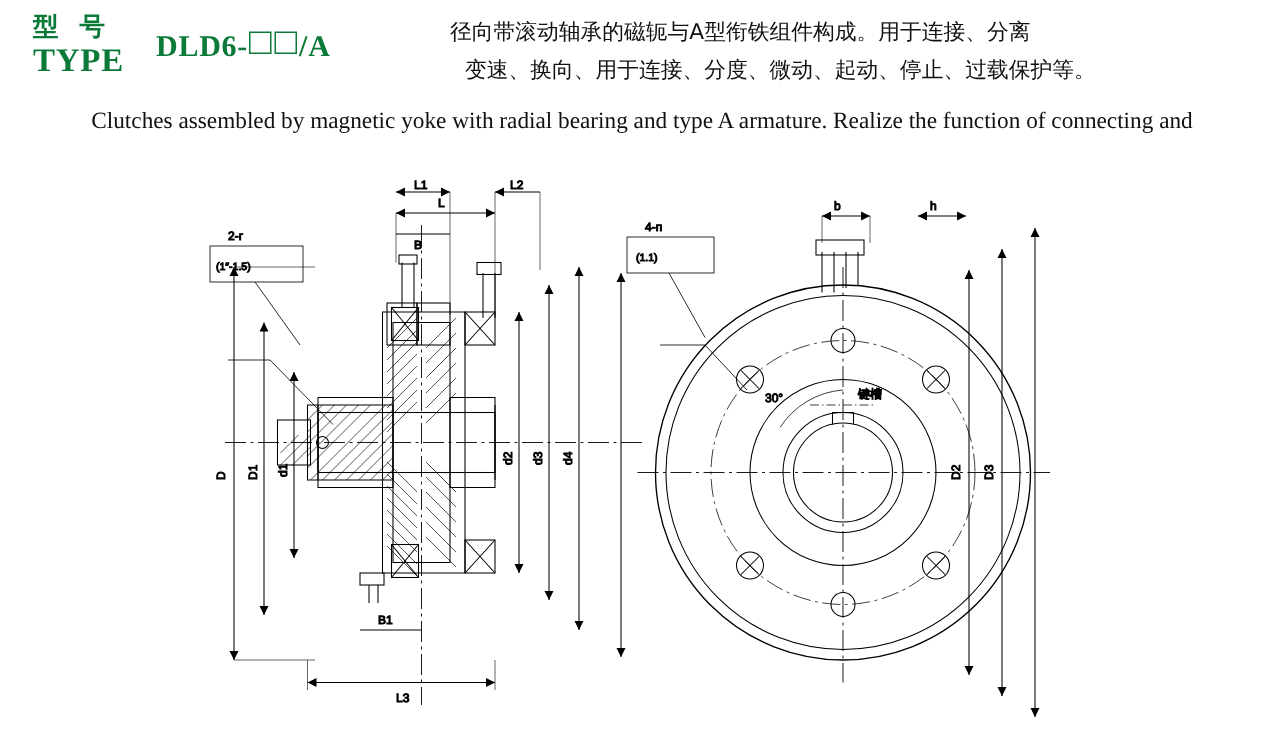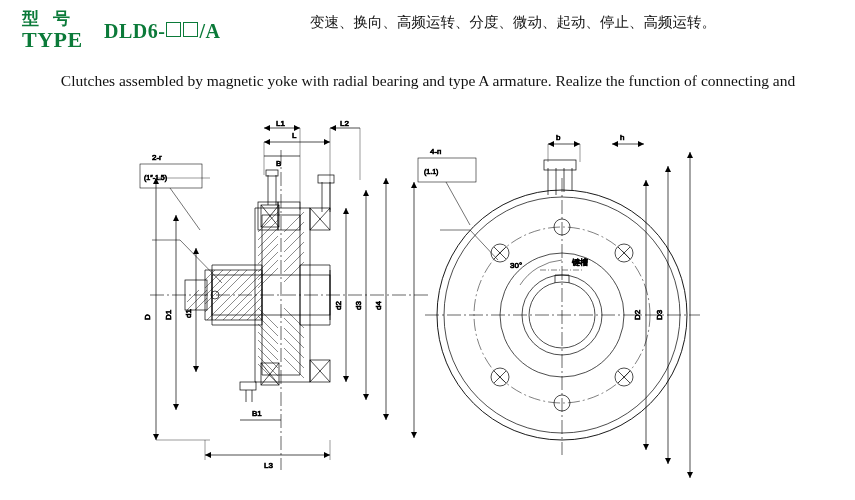--- a/index.html
+++ b/index.html
@@ -117,21 +117,22 @@
   <div class="type-label">
     <span class="cn">型 号</span>
     <span class="en">TYPE</span>
   </div>
 
   <div class="model-code">
     <span>DLD6-</span><span class="sq"></span><span class="sq"></span><span>/A</span>
   </div>
 
   <div class="cn-desc">
-    <div class="line2">变速、换向、高频运转、分度、微动、起动、停止、高频运转。</div>
+    <div>径向带滚动轴承的磁轭与A型衔铁组件构成。用于连接、分离</div>
+    <div class="line2">变速、换向、用于连接、分度、微动、起动、停止、过载保护等。</div>
   </div>
 
   <div class="en-desc">
     <div>Clutches assembled by magnetic yoke with radial bearing and type A armature. Realize the function of connecting and</div>
   </div>
 
   <div id="drawing">
     <svg width="855" height="380" viewBox="0 0 855 380" xmlns="http://www.w3.org/2000/svg">
       <g fill="none" stroke="#000" stroke-width="0.7">
 

